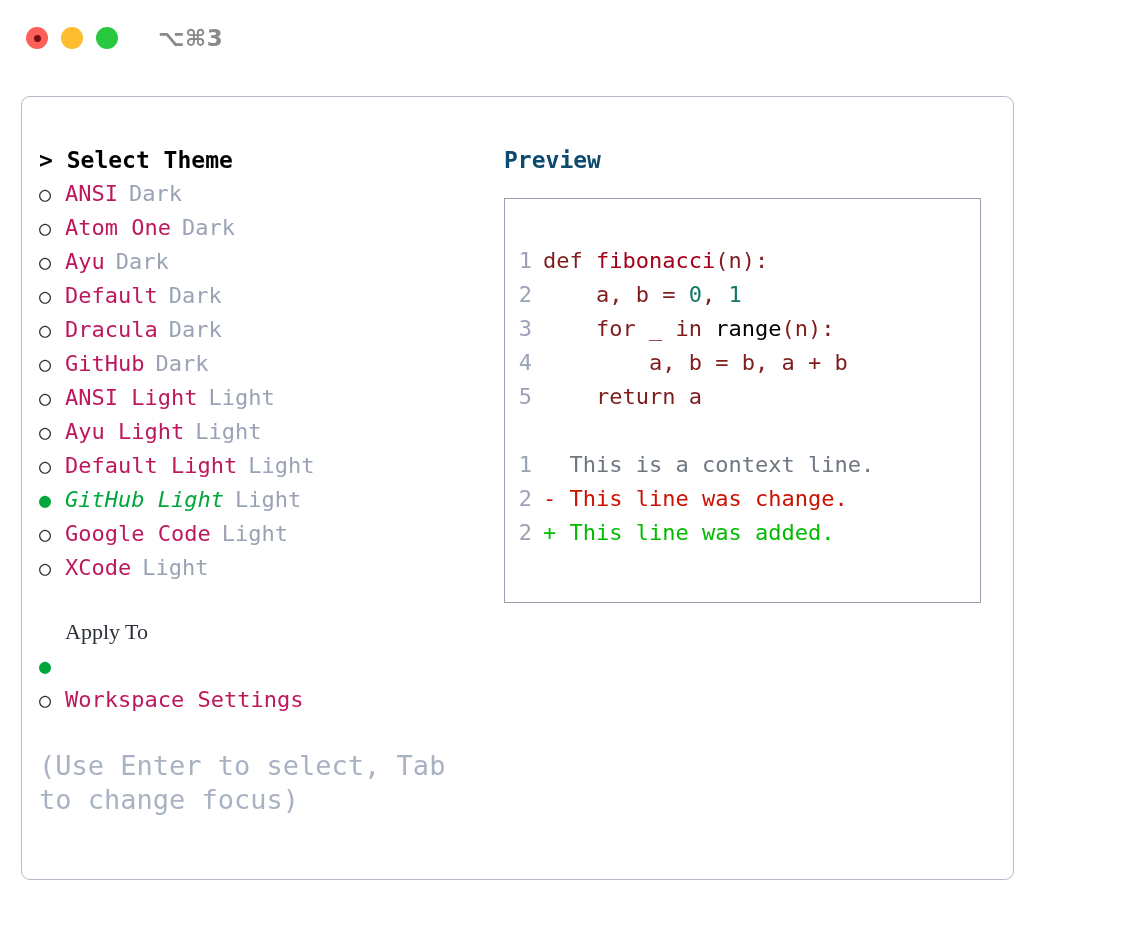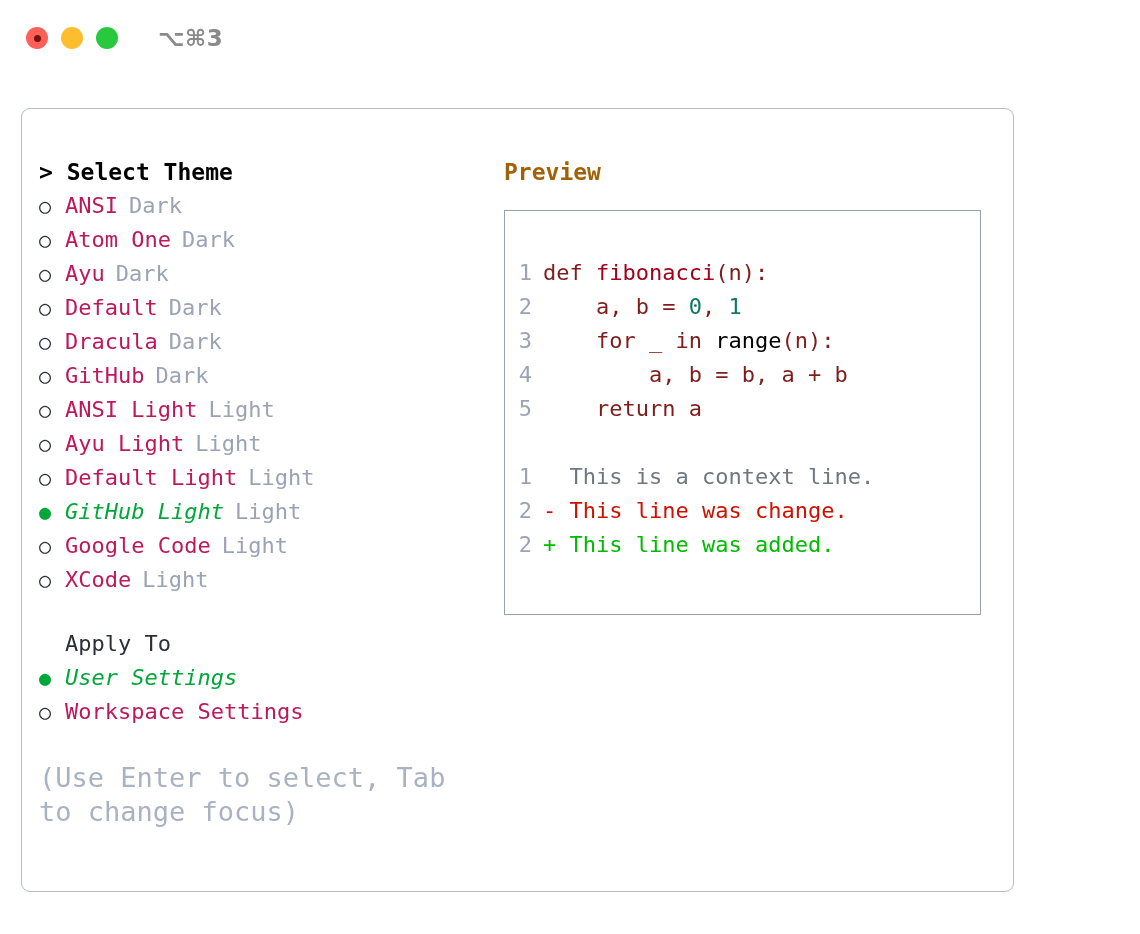--- a/index.html
+++ b/index.html
@@ -60,21 +60,21 @@
     font-weight: bold;
     color: #8a8a8a;
     letter-spacing: 0.5px;
     font-family: "DejaVu Sans", "Liberation Sans", sans-serif;
   }
 
   
   .card {
     position: absolute;
     left: 21px;
-    top: 108px;
+    top: 96px;
     width: 993px;
     height: 784px;
     border: 1.6px solid #b4bcc9;
     border-radius: 9px;
     box-sizing: border-box;
     background: #ffffff;
   }
   .card-inner {
     display: flex;
     padding: 46px 0 0 0;
@@ -131,40 +131,41 @@
   }
   .section-head {
     display: flex;
     align-items: baseline;
     line-height: 34px;
     height: 34px;
     font-size: 22px;
     color: #2a2f38;
     margin-top: 30px;
     white-space: pre;
+    font-family: Liberation Serif, serif;
   }
   .section-head .bullet { color: transparent; }
   .hint {
     margin-top: 32px;
     font-size: 27px;
     line-height: 34px;
     color: #a9b2c2;
     width: 420px;
   }
 
   
   .right-pane {
     flex: 1;
     padding-left: 12px;
     box-sizing: border-box;
   }
   .preview-title {
     font-size: 23px;
     font-weight: bold;
-    color: #a16207;
+    color: #0c4a6e;
     line-height: 34px;
   }
   .code-box {
     margin-top: 21px;
     width: 477px;
     height: 405px;
     border: 1.6px solid #97a1b1;
     box-sizing: border-box;
     padding: 45px 0 0 0;
     background: #ffffff;
@@ -229,21 +230,21 @@
             <li class="row"><span class="bullet">○</span><span class="row-label">Google Code</span><span class="row-suffix">Light</span></li>
             <li class="row"><span class="bullet">○</span><span class="row-label">XCode</span><span class="row-suffix">Light</span></li>
           </ul>
 
         <div class="section-head">
           <span class="bullet">○</span>
           <span>Apply To</span>
         </div>
 
         <ul class="list" id="apply-list">
-            <li class="row selected"><span class="bullet sel">●</span><span class="row-label">User Settings</span></li>
+            <li class="row selected"><span class="bullet sel">●</span></li>
             <li class="row"><span class="bullet">○</span><span class="row-label">Workspace Settings</span></li>
           </ul>
 
         <div class="hint">(Use Enter to select, Tab to change focus)</div>
       </div>
 
       <div class="right-pane">
         <div class="preview-title">Preview</div>
         <div class="code-box">
           <div id="code-lines">

